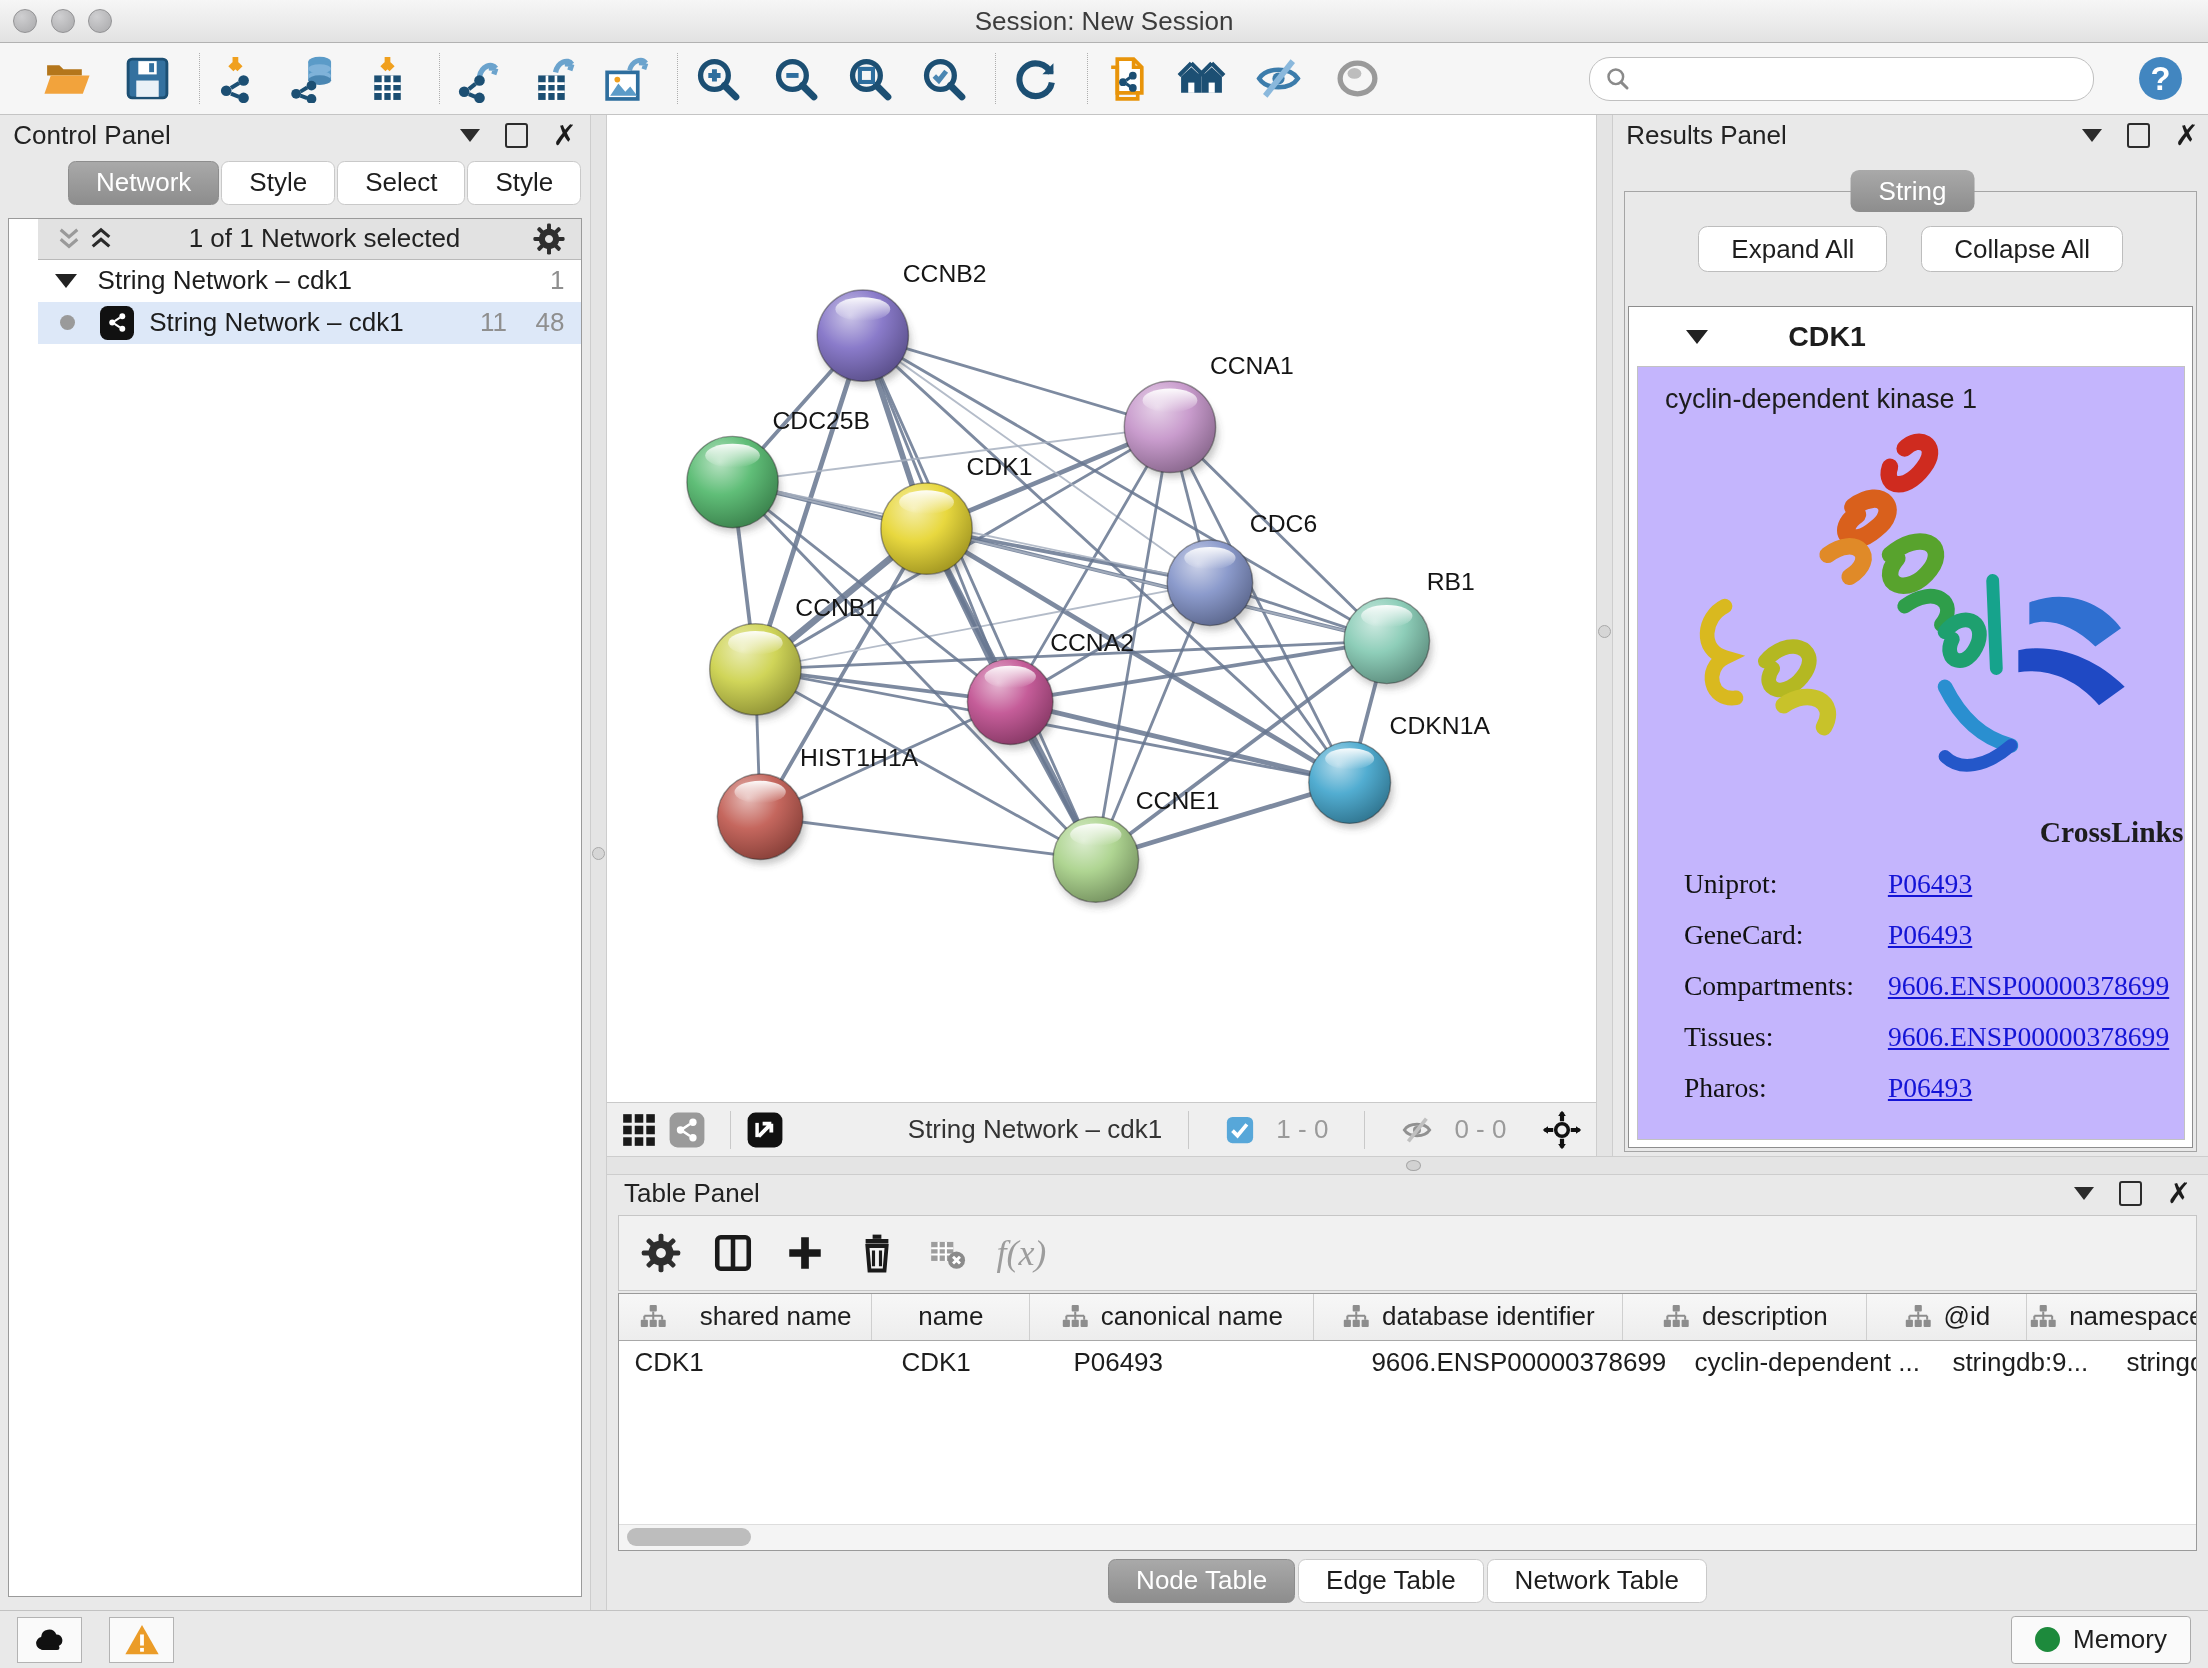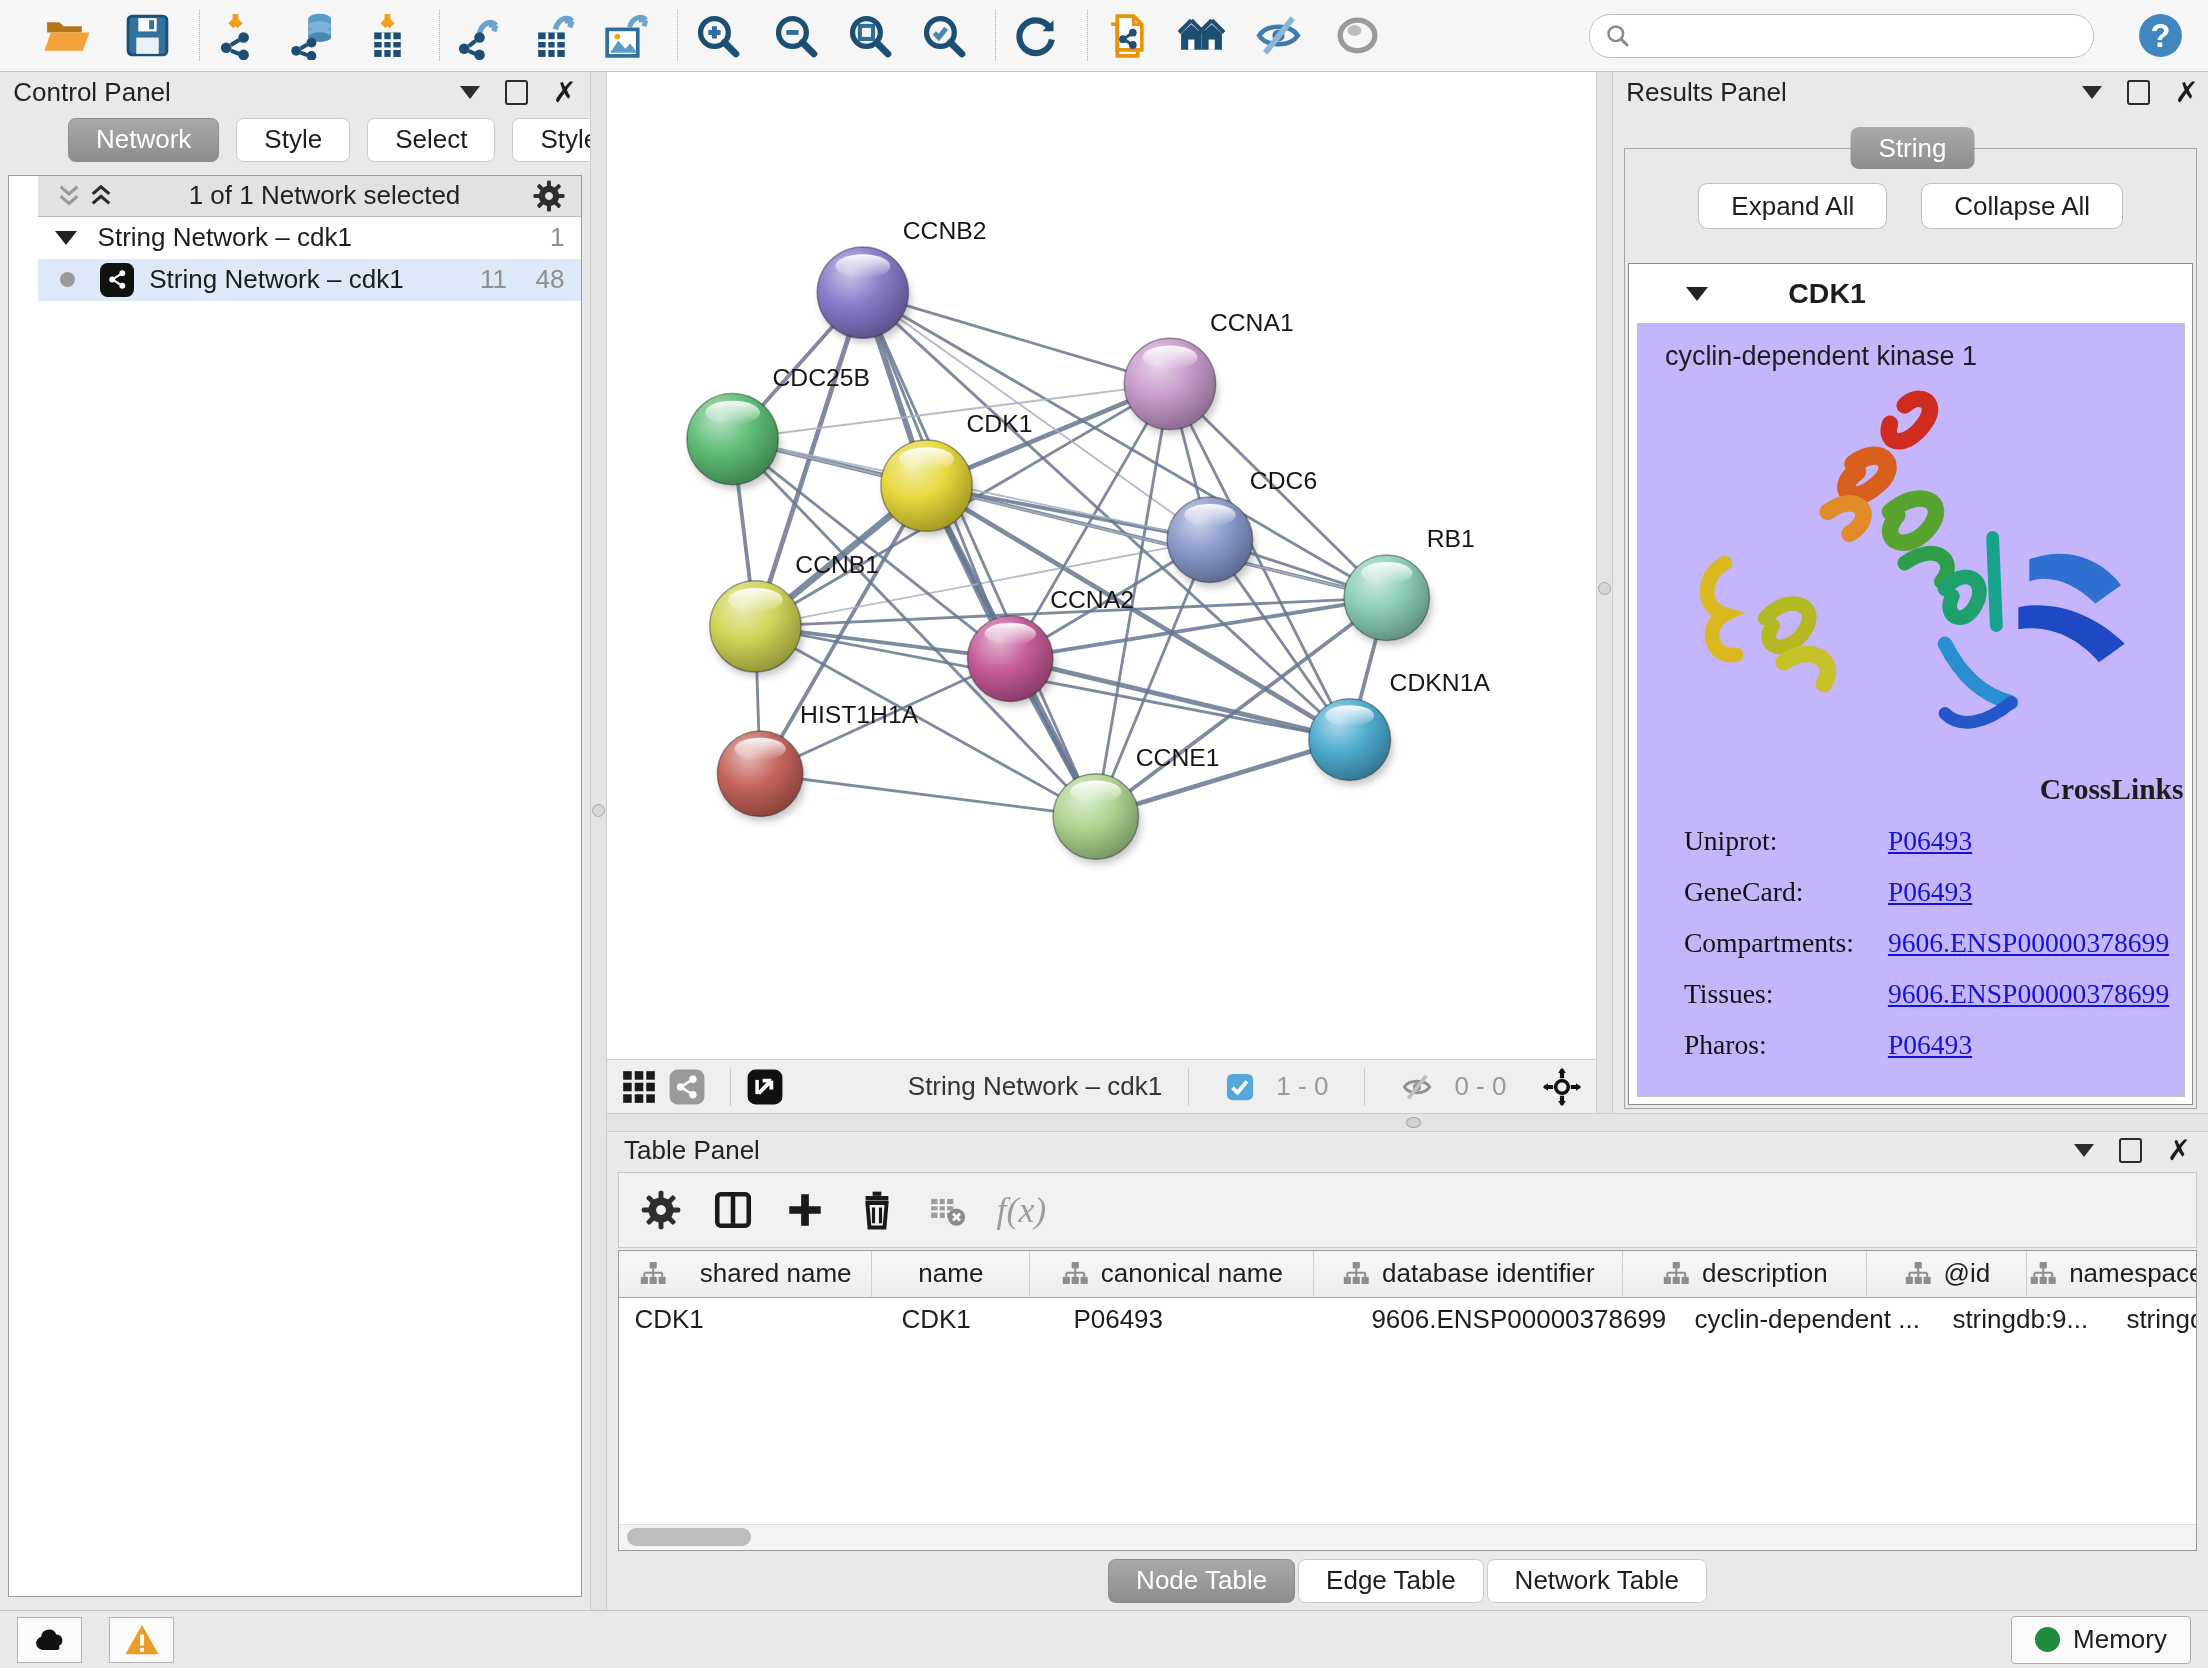--- a/index.html
+++ b/index.html
@@ -20,21 +20,21 @@
   .searchbox input{border:none;outline:none;flex:1;font-size:25px;font-family:inherit;background:transparent;margin-left:9.5px;}
   
   .main{flex:1;display:flex;min-height:0;}
   .control-panel{width:590px;flex:0 0 590px;background:#e9e9e9;display:flex;flex-direction:column;}
   .panel-head{height:40px;display:flex;align-items:center;padding:0 13.3px;flex:0 0 auto;}
   .panel-title{flex:1;color:#222;}
   .win-ico{margin-left:25px;cursor:pointer;display:flex;align-items:center;}
   .caret-down{width:0;height:0;border-left:10.5px solid transparent;border-right:10.5px solid transparent;border-top:13.3px solid #2c2c2c;}
   .float-sq{width:19px;height:21px;border:2.9px solid #2c2c2c;border-radius:2.9px;}
   .x-ico{font-size:28.5px;font-weight:bold;color:#1c1c1c;line-height:1;}
-  .cp-tabs{display:flex;gap:17px;padding:5.7px 0 5.7px 68px;flex:0 0 auto;}
+  .cp-tabs{display:flex;gap:2px;padding:5.7px 0 5.7px 68px;flex:0 0 auto;}
   .tab{height:42px;padding:0 27px;display:flex;align-items:center;justify-content:center;border-radius:7.6px;
     background:#fff;border:1px solid #c9c9c9;cursor:pointer;}
   .tab.active{background:linear-gradient(#a9a9a9,#8d8d8d);color:#fff;border-color:#8d8d8d;}
   .tree-box{flex:1;margin:7.6px 7.6px 13.3px 7.6px;border:1.9px solid #9a9a9a;background:#fff;display:flex;flex-direction:column;min-height:0;padding-left:29px;}
   .tree-bar{height:40px;background:#e2e2e2;border-bottom:1px solid #b9b9b9;display:flex;align-items:center;padding:0 15px;flex:0 0 auto;}
   .tree-bar .label{flex:1;text-align:center;color:#222;}
   .chev{width:32px;height:28.5px;cursor:pointer;}
   .tree-row{height:42px;display:flex;align-items:center;padding:0 17px;cursor:pointer;}
   .tree-row.selected{background:#dde8f8;}
   .tr-caret{width:0;height:0;border-left:11.4px solid transparent;border-right:11.4px solid transparent;border-top:14.3px solid #222;margin-right:21px;}
@@ -153,20 +153,28 @@
         <rect x="2" y="16.6" width="5.4" height="5.4"></rect>
           <rect x="9.3" y="16.6" width="5.4" height="5.4"></rect>
           <rect x="16.6" y="16.6" width="5.4" height="5.4"></rect>
       </g>
     </symbol>
   </defs>
 </svg>
 
 <div class="window">
 
+  <div class="titlebar">
+    <div class="title">Session: New Session</div>
+    <div class="traffic">
+      <span class="tl"></span>
+      <span class="tl"></span>
+      <span class="tl"></span>
+    </div>
+  </div>
 
   <div class="toolbar">
     <svg class="tb-ico" style="margin-left:42px" viewBox="0 0 24 24">
       <path d="M2.5 5.5h6l2 2h9v3h-17z" fill="#b4761b"></path>
         <path d="M1.2 19.5l3.1-9h19l-3.3 9z" fill="#f2a33c"></path>
     </svg>
     <svg class="tb-ico" style="margin-left:32px" viewBox="0 0 24 24">
       <rect x="2.5" y="2.5" width="19" height="19" rx="2" fill="#34719f" stroke="#1c4f73" stroke-width="1.4"></rect>
       <rect x="7.5" y="3.5" width="9" height="6.5" fill="#fff"></rect>
         <rect x="12.8" y="4.5" width="2.4" height="4.4" fill="#34719f"></rect>

